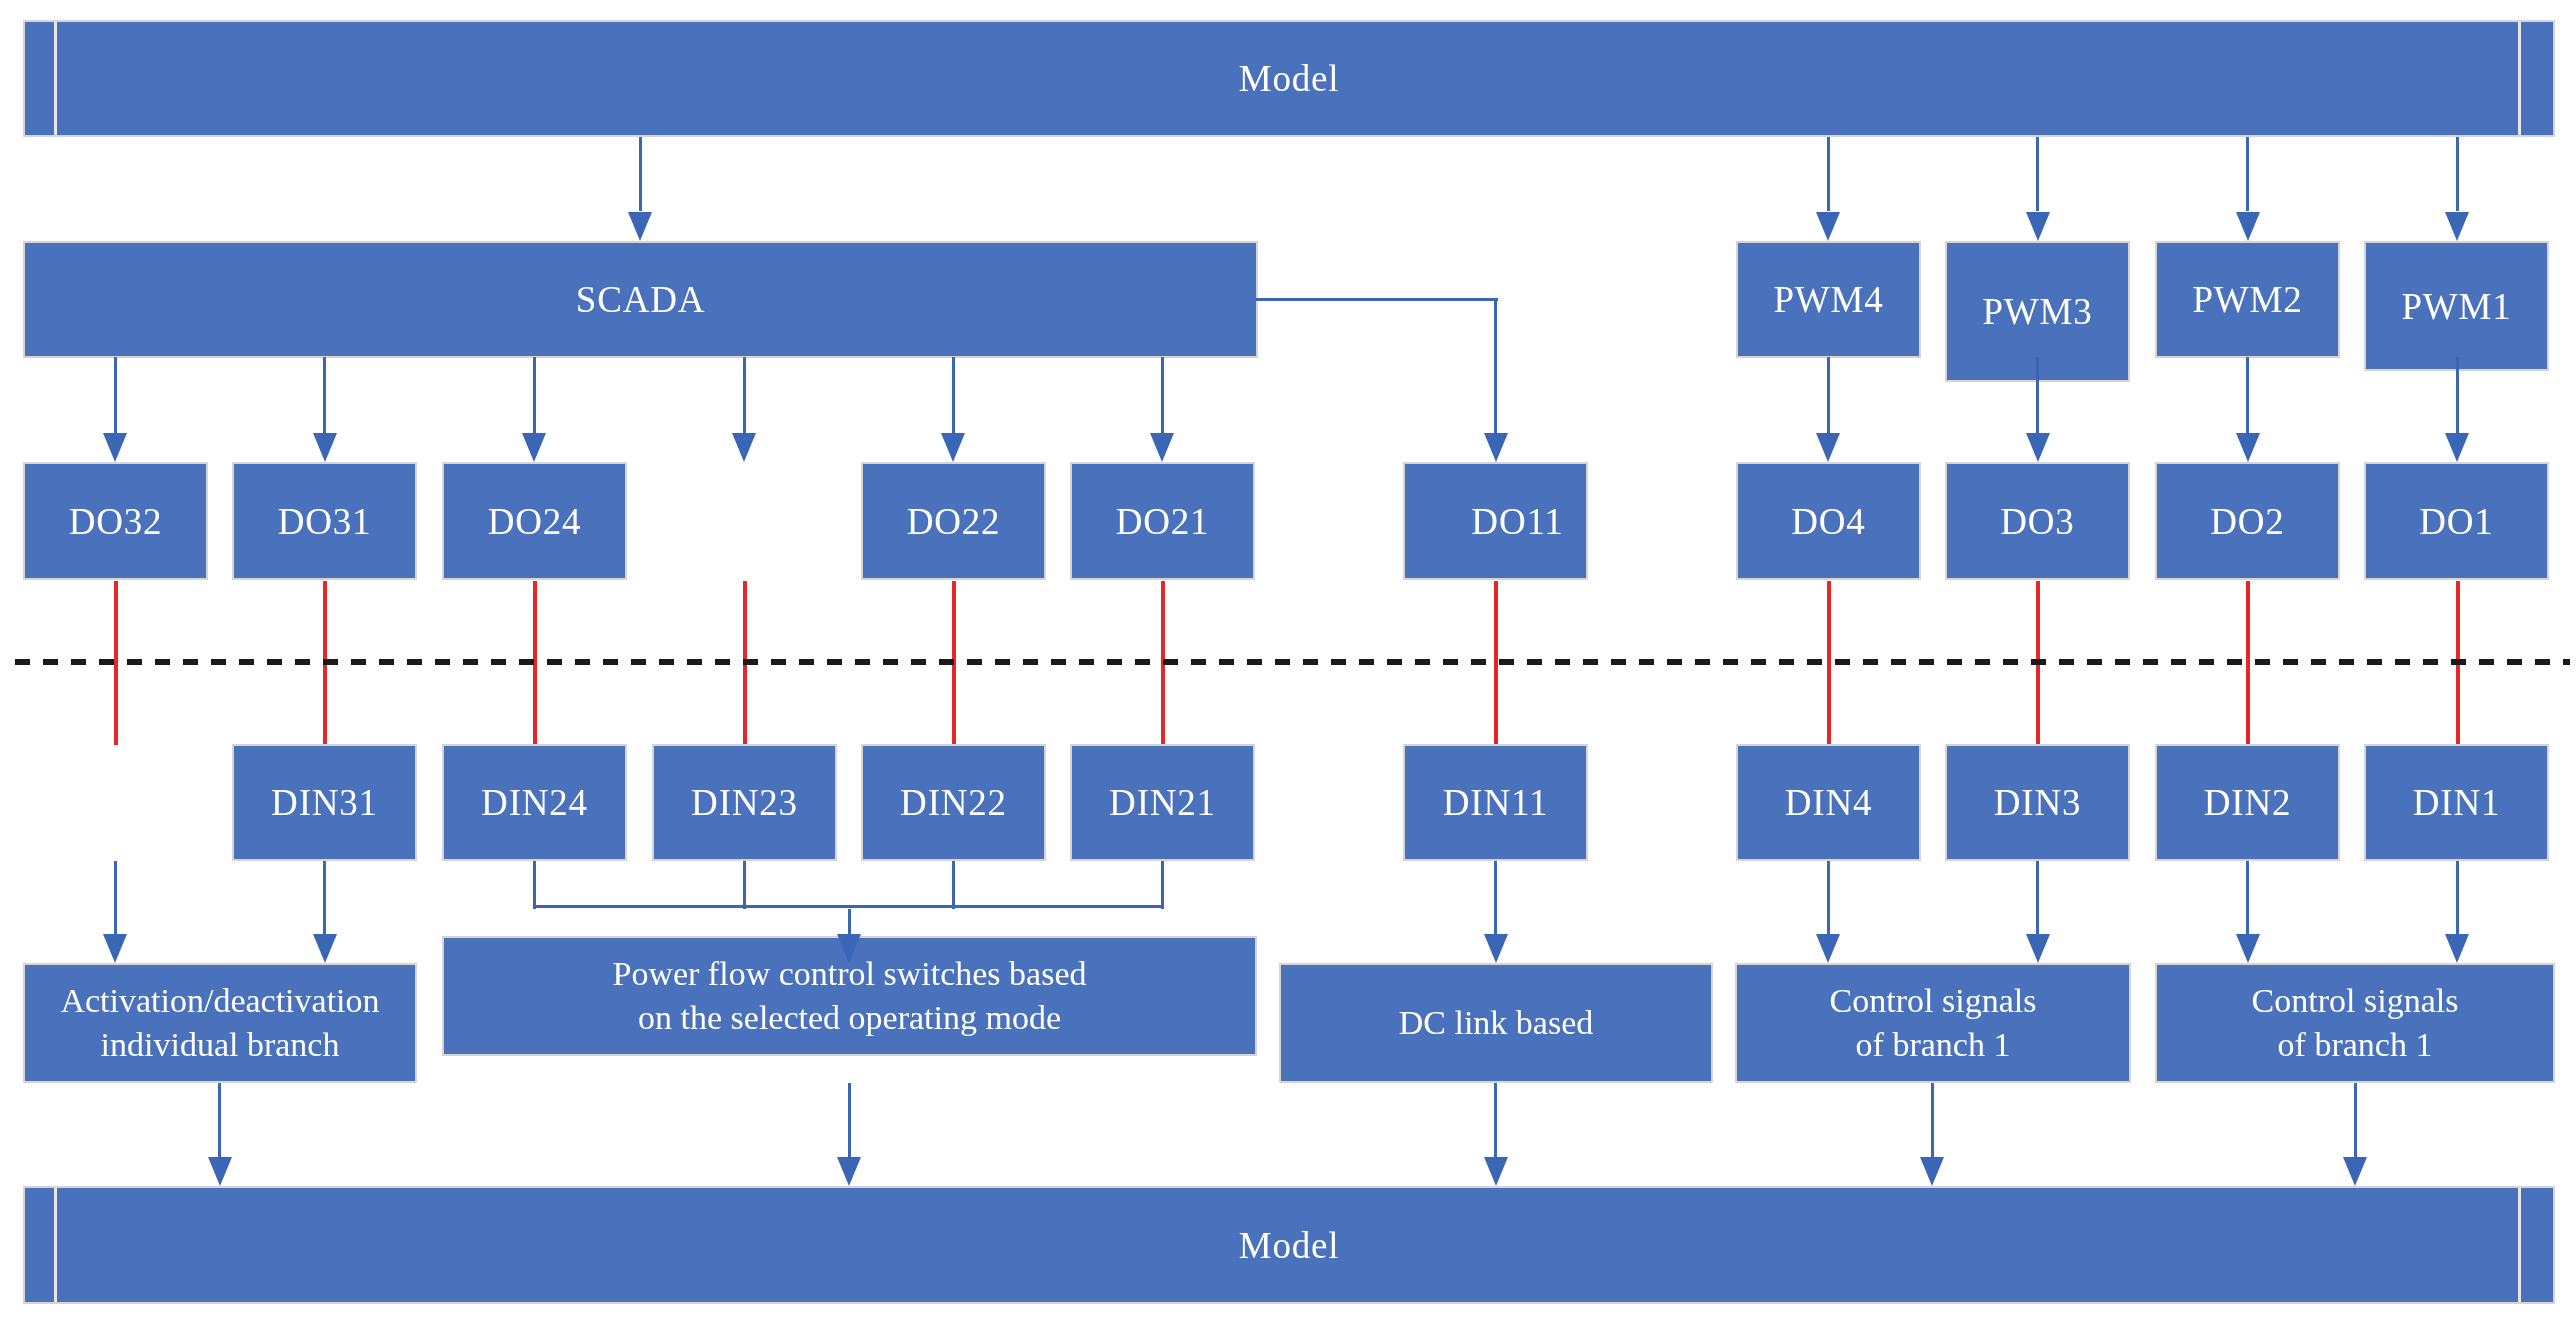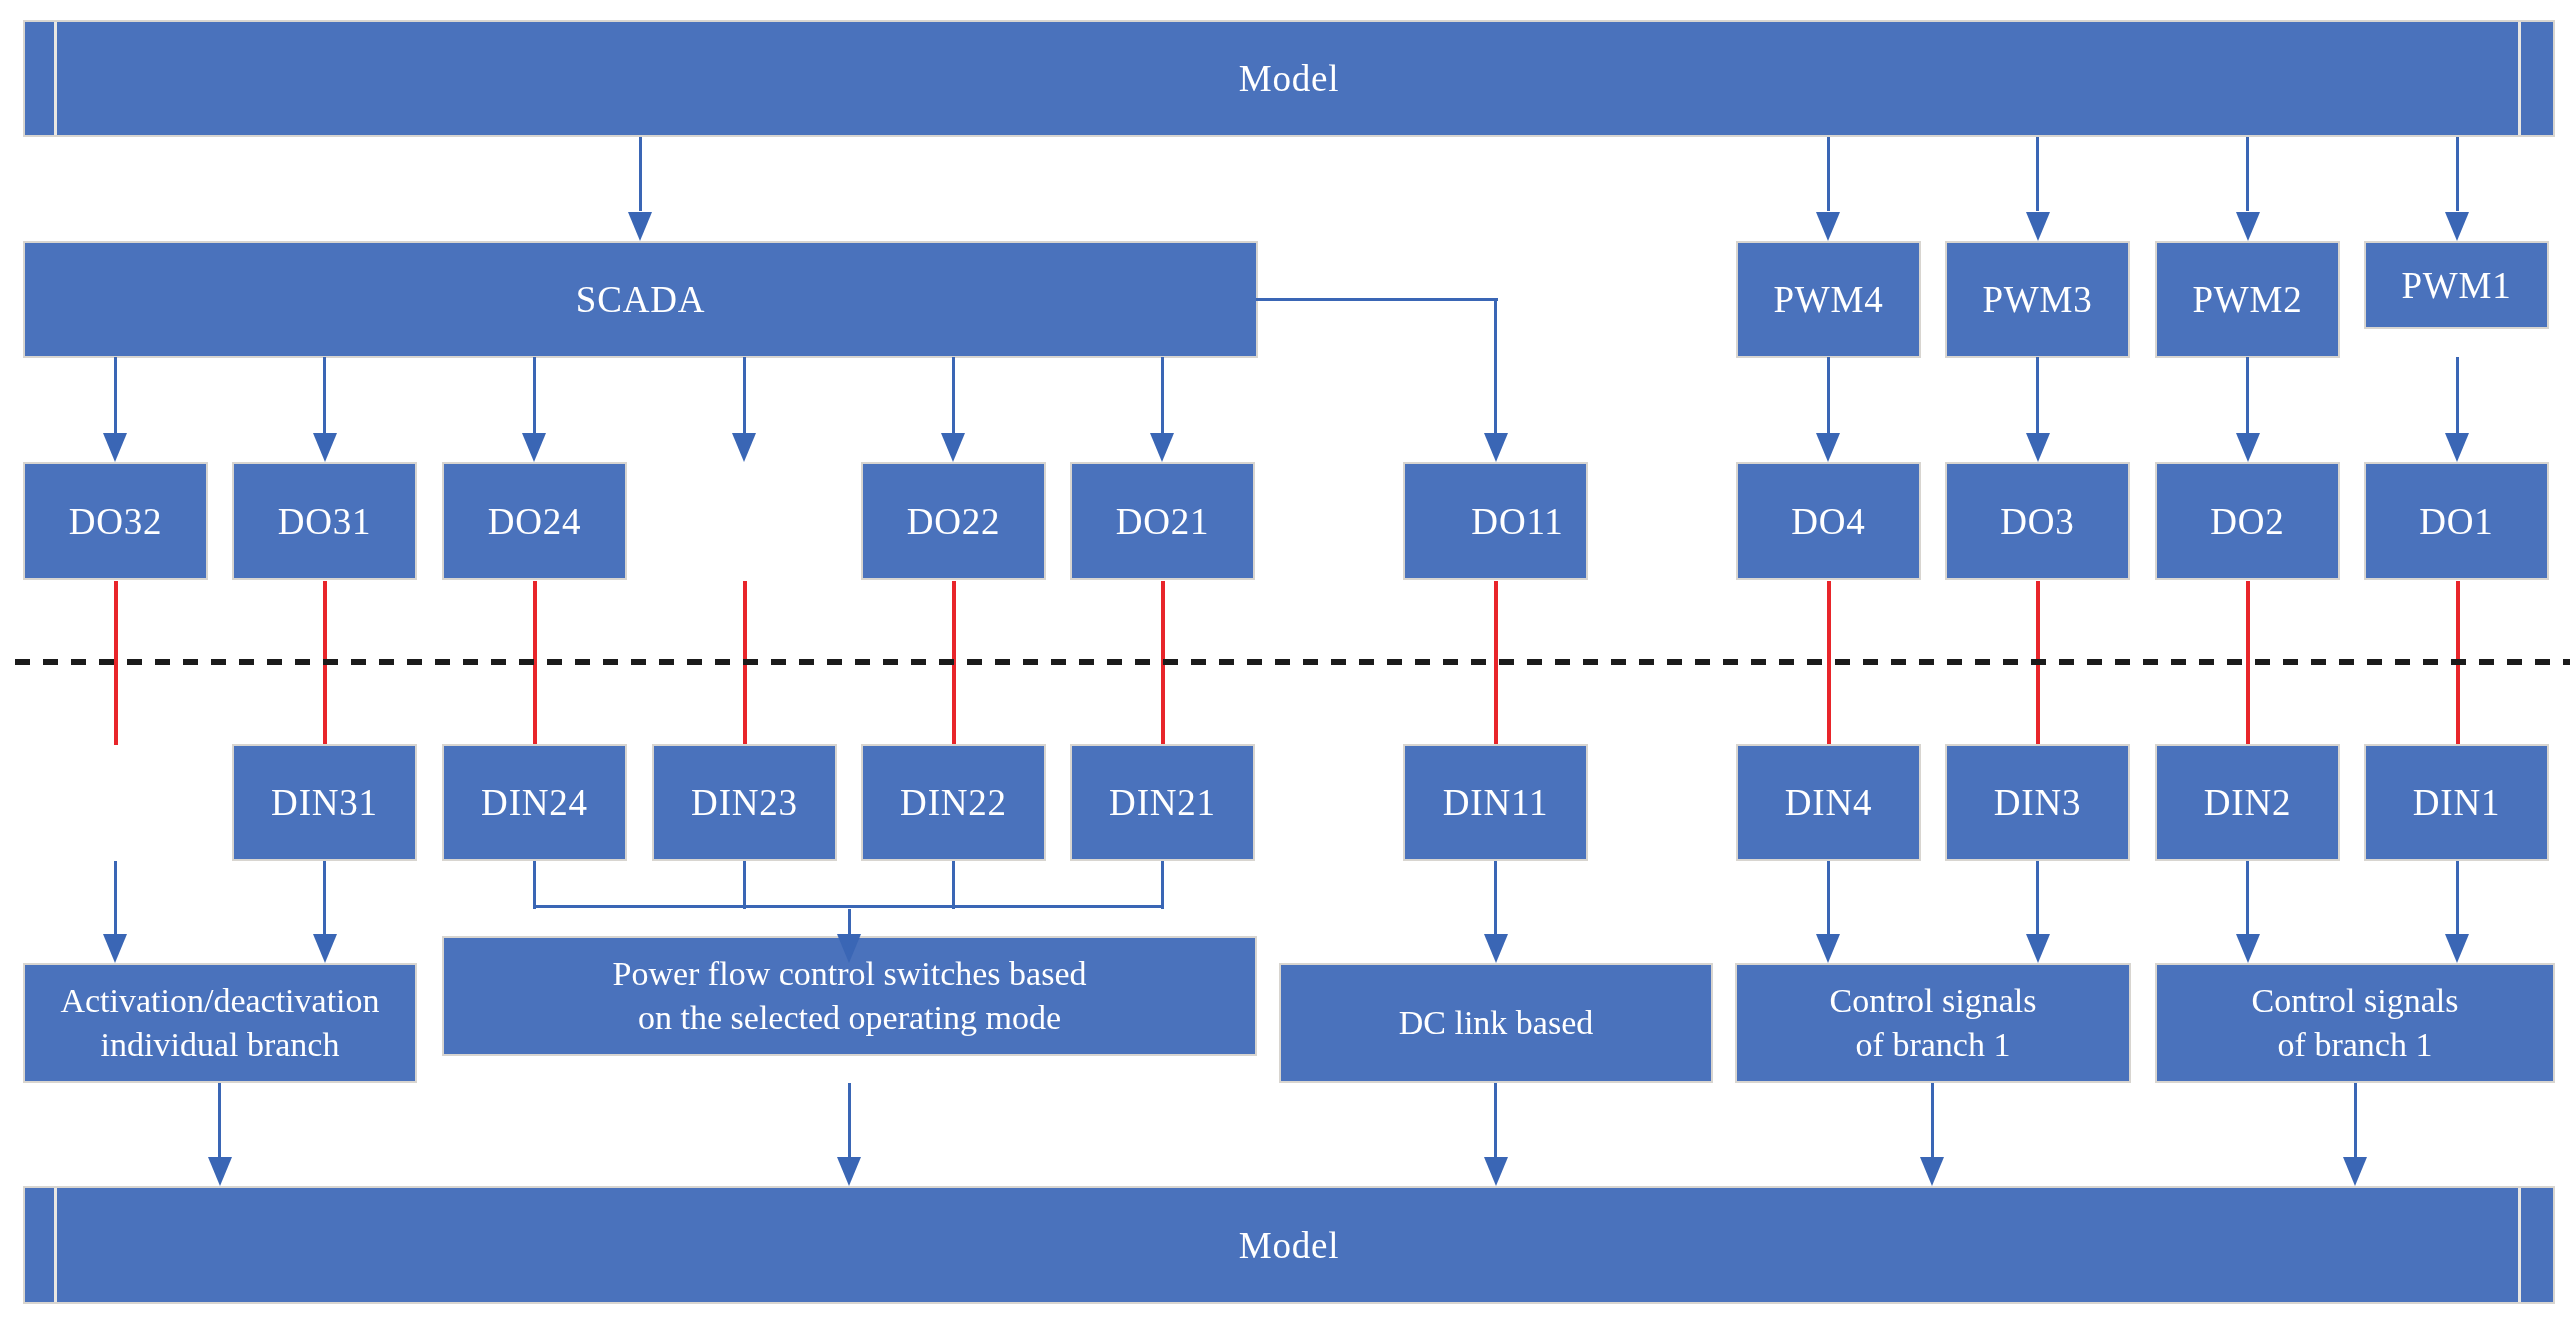--- a/index.html
+++ b/index.html
@@ -31,27 +31,27 @@
     <span class="bar-label">Model</span>
   </div>
 
   <div class="node" style="left:23px;top:241px;width:1235px;height:117px;">
     <span class="node-label">SCADA</span>
   </div>
 
   <div class="node" style="left:1736px;top:241px;width:185px;height:117px;">
       <span class="node-label">PWM4</span>
     </div>
-  <div class="node" style="left:1945px;top:241px;width:185px;height:117px;">
+  <div class="node" style="left:1945px;top:241px;width:185px;height:141px;">
       <span class="node-label">PWM3</span>
     </div>
   <div class="node" style="left:2155px;top:241px;width:185px;height:117px;">
       <span class="node-label">PWM2</span>
     </div>
-  <div class="node" style="left:2364px;top:241px;width:185px;height:88px;">
+  <div class="node" style="left:2364px;top:241px;width:185px;height:130px;">
       <span class="node-label">PWM1</span>
     </div>
 
   <div class="node" style="left:23px;top:462px;width:185px;height:118px;">
       <span class="node-label">DO32</span>
     </div>
   <div class="node" style="left:232px;top:462px;width:185px;height:118px;">
       <span class="node-label">DO31</span>
     </div>
   <div class="node" style="left:442px;top:462px;width:185px;height:118px;">

